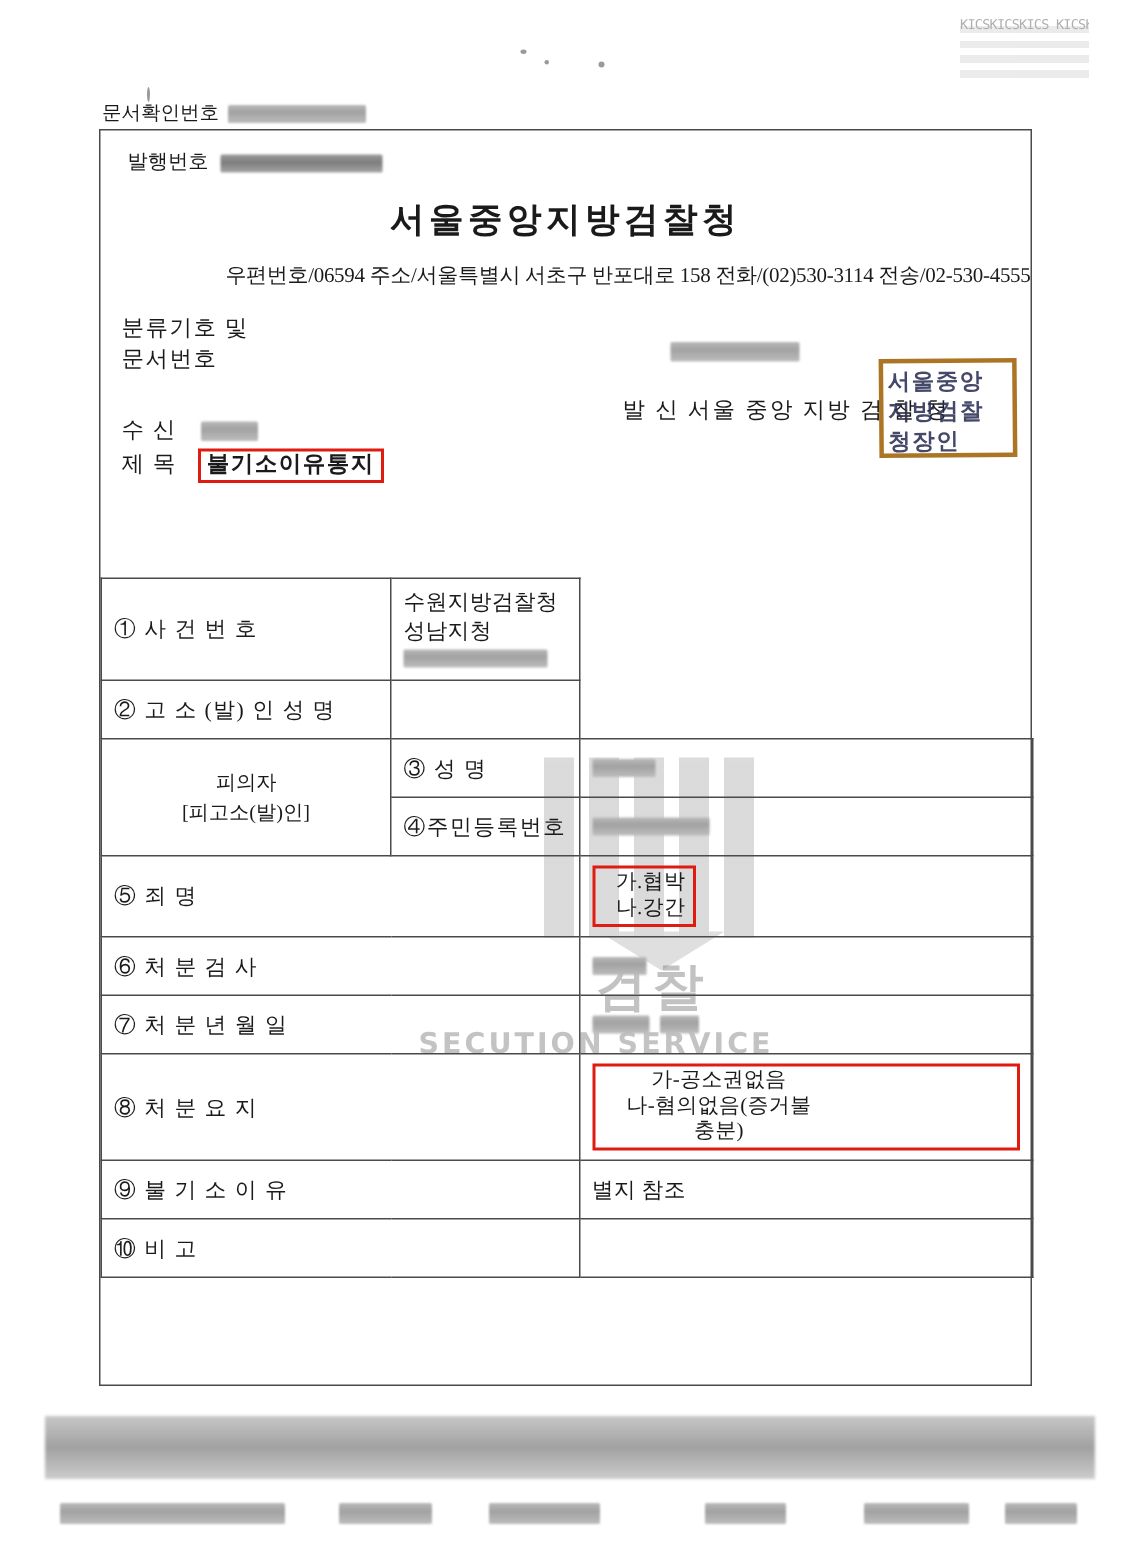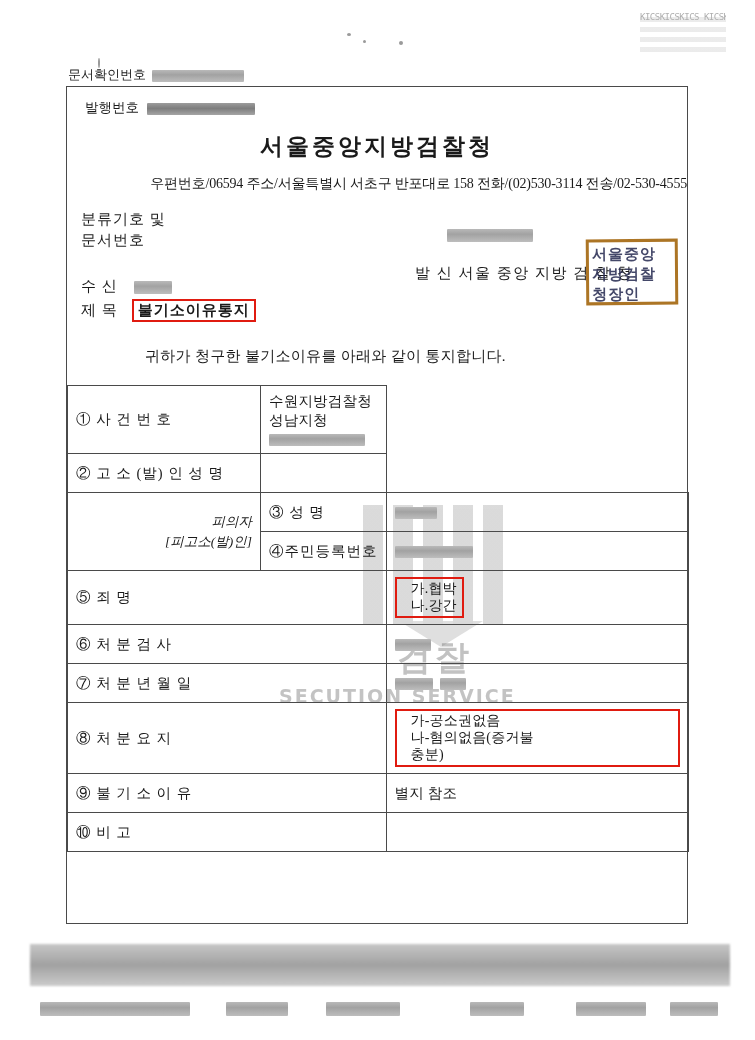--- a/index.html
+++ b/index.html
@@ -198,25 +198,24 @@
     vertical-align: middle;
     height: 26px;
   }
   td.lbl {
     width: 176px;
     letter-spacing: 1px;
     white-space: nowrap;
   }
   td.lbl-outer {
     width: 70px;
-    text-align: right;
+    text-align: center;
     letter-spacing: 0px;
     font-size: 13.5px;
     line-height: 20px;
-    font-style: italic;
   }
   td.lbl-inner {
     width: 106px;
     letter-spacing: 1px;
     white-space: nowrap;
   }
   td.val { letter-spacing: .2px; }
 
   .val .redact.w-long  { width: 96px; height: 12px; }
   .val .redact.w-mid   { width: 78px; height: 12px; }
@@ -341,21 +340,20 @@
   </div>
 
   <div class="sender">발 신  서울 중앙 지방 검 찰 청</div>
 
   <div class="stamp">서울중앙<br>지방검찰<br>청장인</div>
 
   <div class="row-subject">
     <span>제    목</span><span class="redbox">불기소이유통지</span>
   </div>
 
-  <div class="notice-line">귀하가 청구한 불기소이유를 아래와 같이 통지합니다.</div>
 
   <div class="wm-bars"></div>
   <div class="wm-text-ko">검찰</div>
   <div class="wm-text-en">SECUTION SERVICE</div>
 
   <table class="main">
     <tbody>
       <tr>
         <td class="lbl">
           <span>①</span>&nbsp;<span>사  건  번  호</span>
@@ -424,21 +422,21 @@
           <span class="redact" style="width:38px;height:12px;"></span>
           <span class="redact" style="width:26px;height:12px;margin-left:4px;"></span>
         </td>
       </tr>
 
       <tr>
         <td class="lbl" colspan="2">
           <span>⑧</span>&nbsp;<span>처  분  요  지</span>
         </td>
         <td class="val">
-          <span class="redbox block two-line" style="padding-right:130px;">
+          <span class="redbox block two-line" style="padding-right:130px;text-align:center;">
             <span>가-공소권없음</span><br>
             <span>나-혐의없음(증거불충분)</span>
           </span>
         </td>
       </tr>
 
       <tr>
         <td class="lbl" colspan="2">
           <span>⑨</span>&nbsp;<span>불 기 소 이 유</span>
         </td>

